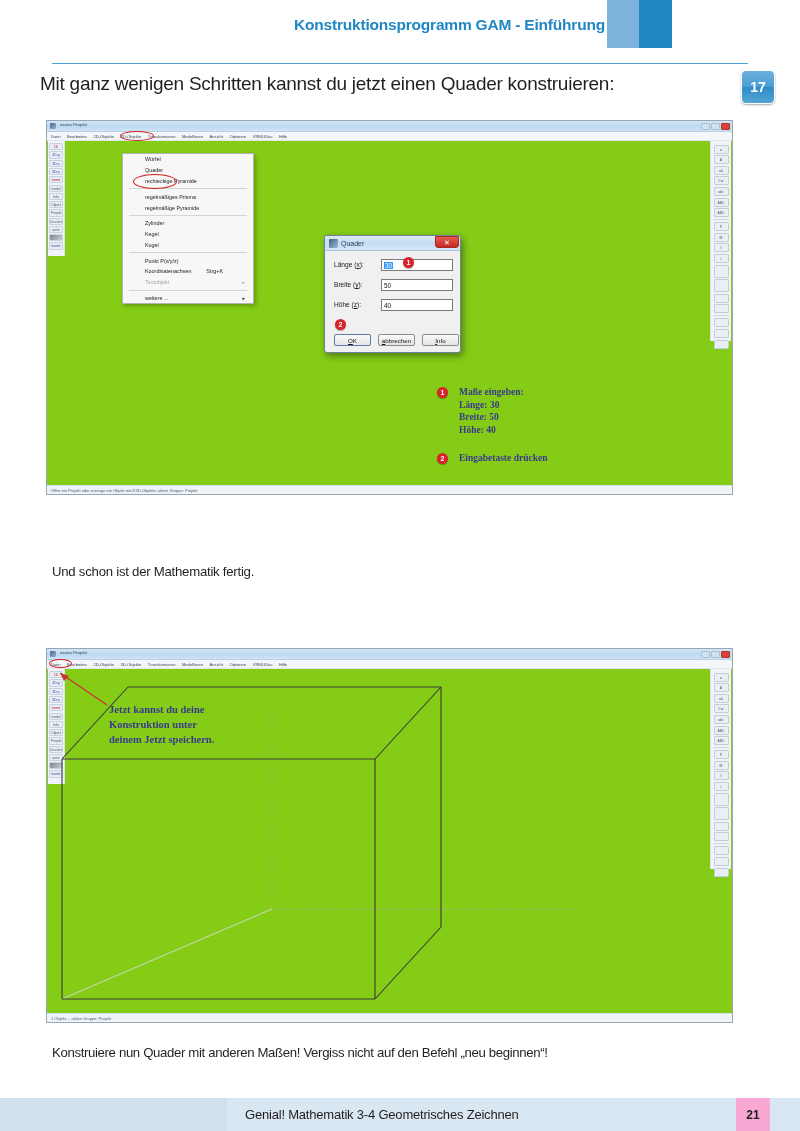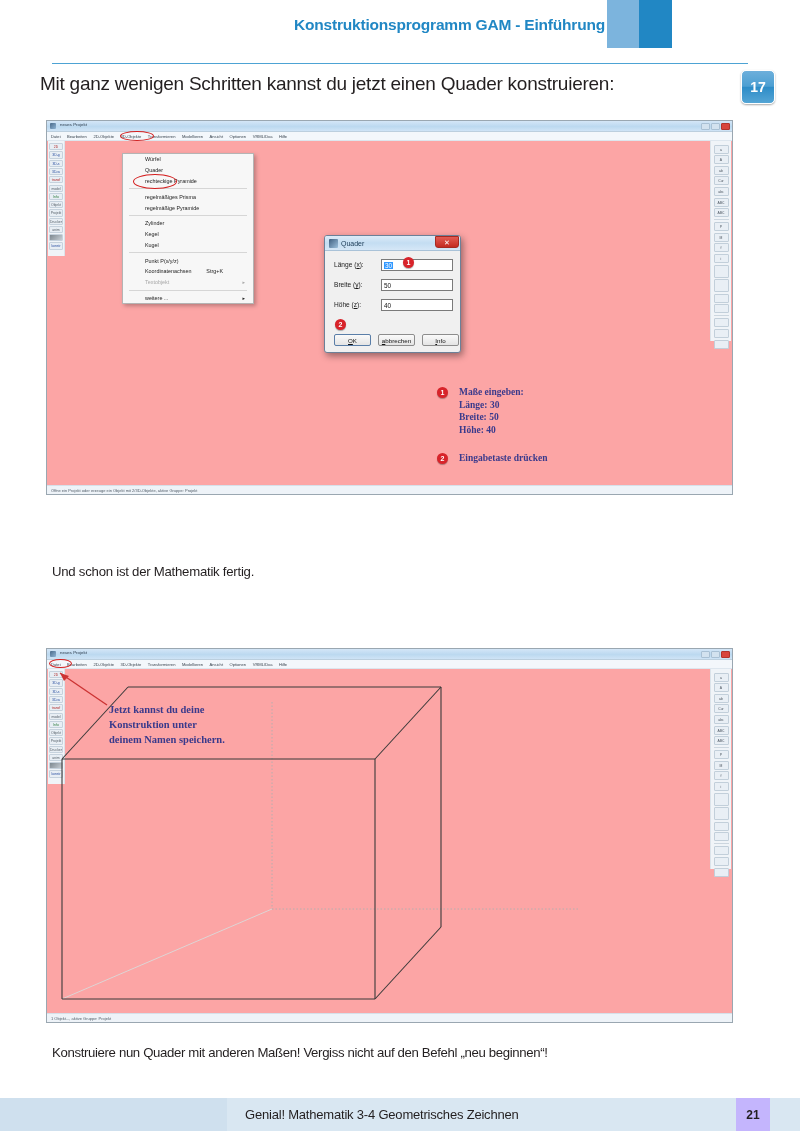--- a/index.html
+++ b/index.html
@@ -68,21 +68,21 @@
   .footer-inner{
     position:absolute; left:227px; top:0; width:573px; height:33px;
     background:#d9e7f2;
   }
   .footer-text{
     position:absolute; left:245px; top:9px;
     font-size:13px; color:#231f20; letter-spacing:-0.2px;
   }
   .footer-page{
     position:absolute; left:736px; top:0; width:34px; height:33px;
-    background:#c4b5fd;
+    background:#f9a8d4;
     display:flex; align-items:center; justify-content:center;
     font-size:12px; font-weight:bold; color:#231f20;
   }
 
   
   .app-win{
     position:absolute;
     background:#ffffff;
     border:1px solid #9aa7b1;
     overflow:hidden;
@@ -105,21 +105,21 @@
   .win-btn{ width:9px; height:7px; background:#d3e2ef; border:1px solid #a9c0d4; border-radius:1px;}
   .win-btn.close{ background:#d8443c; border-color:#b2332c;}
   .win-menubar{
     position:relative; height:9px;
     background:#f3f7fb; border-bottom:1px solid #dde6ee;
     display:flex; align-items:center; padding-left:4px;
   }
   .menu-item{
     font-size:4.1px; color:#3a4550; margin-right:6.5px; white-space:nowrap;
   }
-  .win-body{ position:relative; background:#fca5a5; }
+  .win-body{ position:relative; background:#84cc16; }
   .win-statusbar{
     position:absolute; left:0; bottom:0; width:100%; height:11px;
     background:#eef3f8; border-top:1px solid #d6e0e9;
   }
   .status-text{
     position:absolute; left:4px; top:2px;
     font-size:4px; color:#55606b; white-space:nowrap;
   }
 
   
@@ -490,21 +490,21 @@
     </div>
 
     <svg width="687" height="355" style="position:absolute; left:0; top:0; pointer-events:none;">
       <line x1="60" y1="36" x2="13" y2="4" stroke="#cc3333" stroke-width="1.3"></line>
       <polygon points="13,4 22,7 17,12" fill="#cc3333"></polygon>
     </svg>
 
     <div class="annot2" style="left:62px; top:33px;">
       <div>Jetzt kannst du deine</div>
       <div>Konstruktion unter</div>
-      <div>deinem Namen speichern.</div>
+      <div>deinem Jetzt speichern.</div>
     </div>
 
     <svg width="687" height="355" style="position:absolute; left:0; top:0;">
 
       <line x1="225" y1="33" x2="225" y2="240" stroke="#b0b0b0" stroke-width="0.9" stroke-dasharray="1.5,2"></line>
       <line x1="225" y1="240" x2="533" y2="240" stroke="#b0b0b0" stroke-width="0.9" stroke-dasharray="1.5,2"></line>
       <line x1="15" y1="330" x2="225" y2="240" stroke="#d9d9d9" stroke-width="0.9"></line>
 
       <line x1="81" y1="18" x2="394" y2="18" stroke="#3a3a3a" stroke-width="1.1"></line>
       <line x1="81" y1="18" x2="15" y2="90" stroke="#3a3a3a" stroke-width="1.1"></line>

